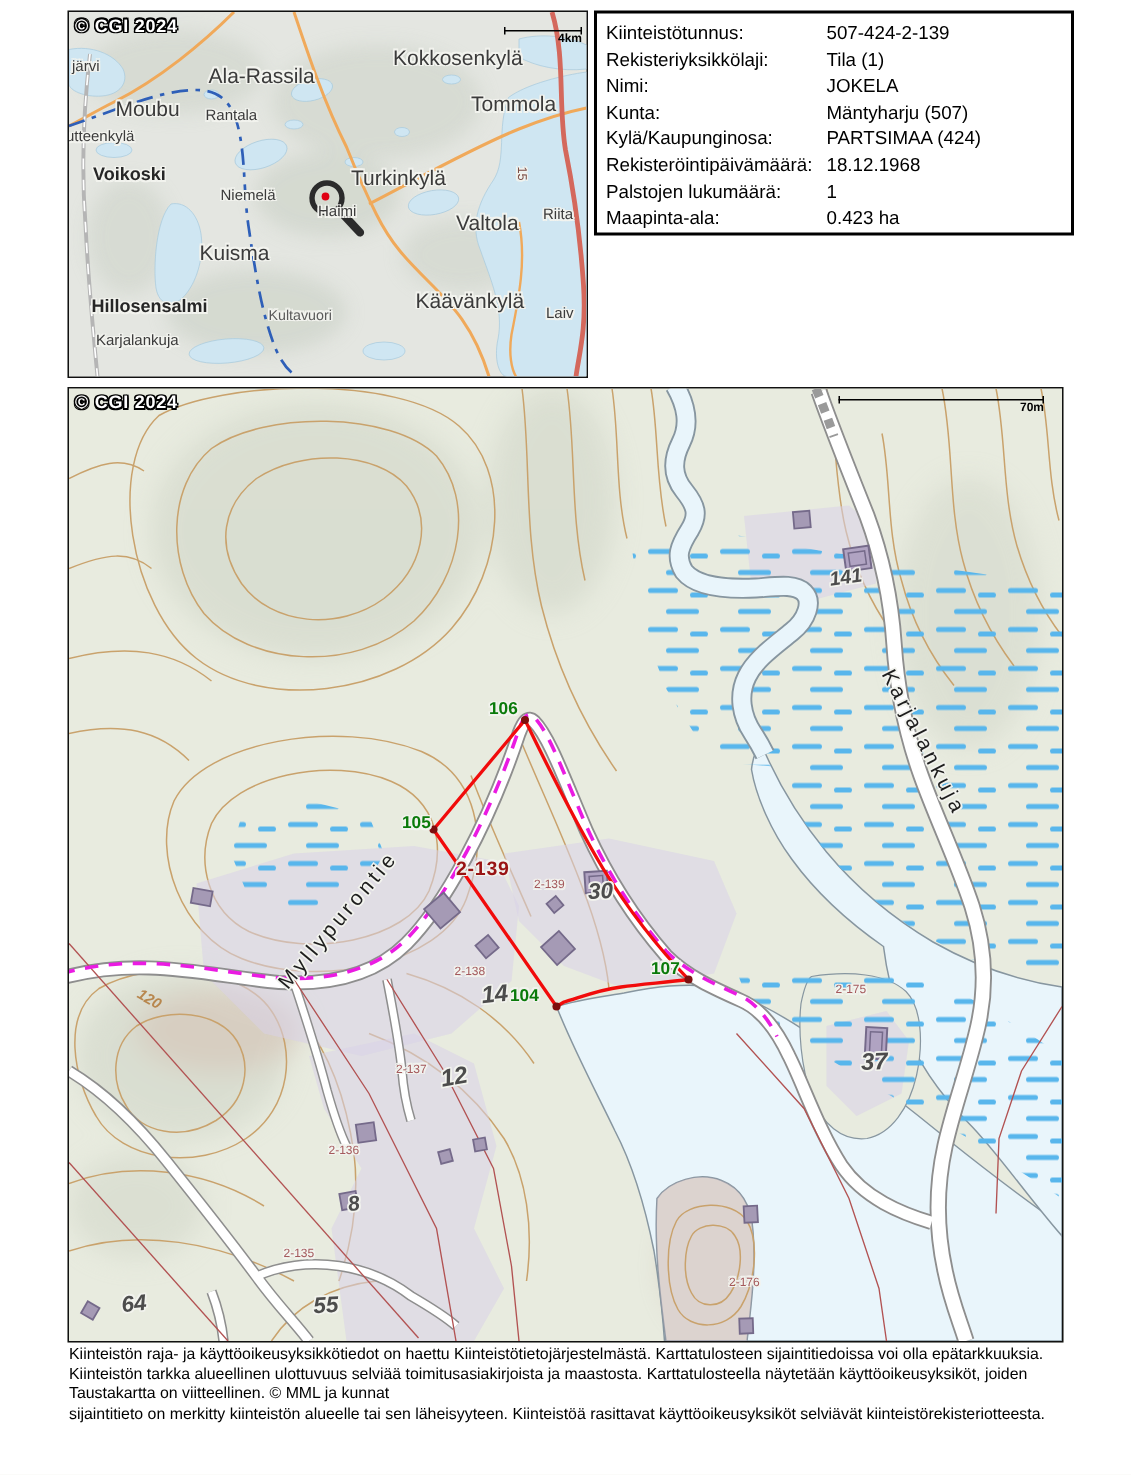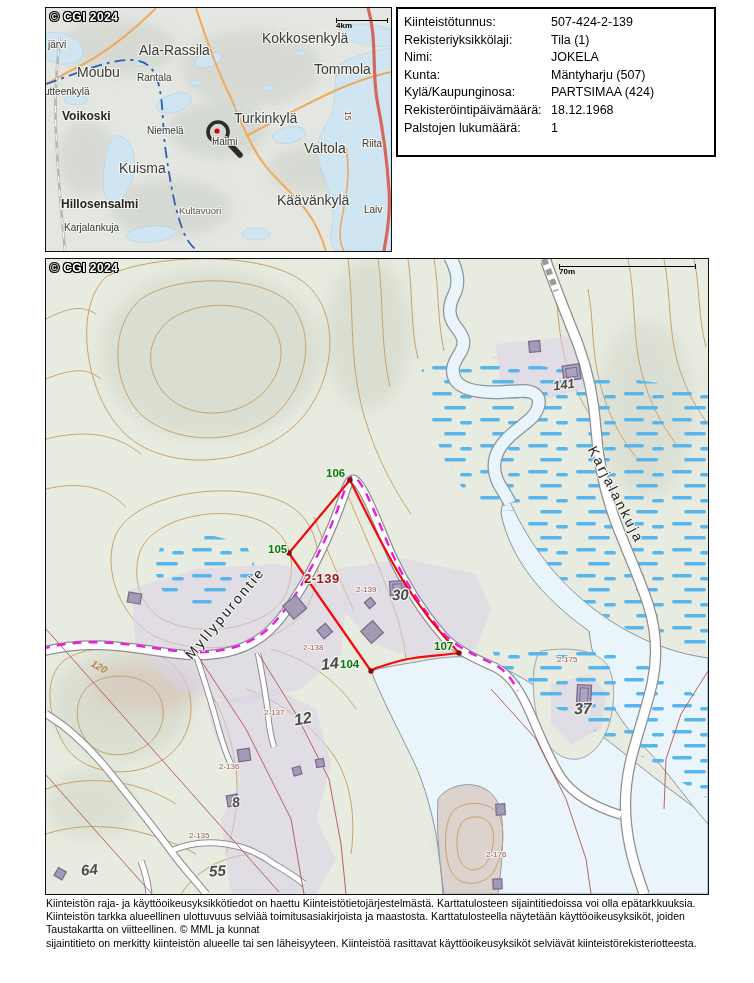--- a/index.html
+++ b/index.html
@@ -17,21 +17,21 @@
 
   .footer{position:absolute;left:46px;top:897px;width:690px;font-size:10.6px;line-height:13.2px;color:#000;}
 
   
   .map-copyright{position:absolute;left:4px;top:2px;font-size:12px;font-weight:bold;color:#fff;letter-spacing:.5px;
     text-shadow:-1px -1px 0 #000,1px -1px 0 #000,-1px 1px 0 #000,1px 1px 0 #000,0 1px 0 #000,0 -1px 0 #000,1px 0 0 #000,-1px 0 0 #000;z-index:30;}
   .scalebar{position:absolute;z-index:30;}
   .sb-line{display:block;height:1px;background:#000;position:relative;}
   .sb-line::before,.sb-line::after{content:"";position:absolute;top:-2px;width:1px;height:5px;background:#000;}
   .sb-line::before{left:0;}.sb-line::after{right:0;}
-  .sb-text{display:block;text-align:left;font-size:8px;font-weight:bold;color:#000;margin-top:0px;}
+  .sb-text{display:block;text-align:right;font-size:8px;font-weight:bold;color:#000;margin-top:0px;}
 
   .lbl{position:absolute;white-space:nowrap;z-index:20;
     text-shadow:1px 0 0 #f2f3ee,-1px 0 0 #f2f3ee,0 1px 0 #f2f3ee,0 -1px 0 #f2f3ee,1px 1px 0 #f2f3ee,-1px -1px 0 #f2f3ee,1px -1px 0 #f2f3ee,-1px 1px 0 #f2f3ee;}
 
   
   .ov-place{font-size:10px;color:#3b3b3b;}
   .ov-place-lg{font-size:14px;color:#3b3b3b;}
   .ov-town{font-size:12px;font-weight:bold;color:#262626;}
   .ov-nature{font-size:9.5px;color:#5a5a5a;}
   .ov-roadnum{font-size:8.5px;color:#7a4a42;transform-origin:0 0;}
@@ -103,21 +103,21 @@
         <span class="lbl ov-place-lg" style="position: absolute; left: 93px; top: 34px;">Ala-Rassila</span>
         <span class="lbl ov-place-lg" style="position: absolute; left: 216px; top: 22px;">Kokkosenkylä</span>
         <span class="lbl ov-place-lg" style="position: absolute; left: 31px; top: 56px;">Moubu</span>
         <span class="lbl ov-place" style="position: absolute; left: 91px; top: 64px;">Rantala</span>
         <span class="lbl ov-place-lg" style="position: absolute; left: 188px; top: 62px; margin-top: 40px;">Turkinkylä</span>
         <span class="lbl ov-place-lg" style="position: absolute; left: 268px; top: 53px;">Tommola</span>
         <span class="lbl ov-place" style="position: absolute; left: -2px; top: 78px;">utteenkylä</span>
         <span class="lbl ov-town" style="position: absolute; left: 16px; top: 101px;">Voikoski</span>
         <span class="lbl ov-place" style="position: absolute; left: 101px; top: 117px;">Niemelä</span>
         <span class="lbl ov-place" style="position: absolute; left: 166px; top: 128px;">Haimi</span>
-        <span class="lbl ov-place-lg" style="position: absolute; left: 73px; top: 152px;">Kuisma</span>
+        <span class="lbl ov-place-lg" style="position: absolute; left: 87px; top: 152px;">Kuisma</span>
         <span class="lbl ov-place-lg" style="position: absolute; left: 258px; top: 132px;">Valtola</span>
         <span class="lbl ov-town" style="position: absolute; left: 15px; top: 189px;">Hillosensalmi</span>
         <span class="lbl ov-nature" style="position: absolute; left: 133px; top: 197px;">Kultavuori</span>
         <span class="lbl ov-place-lg" style="position: absolute; left: 231px; top: 184px;">Käävänkylä</span>
         <span class="lbl ov-place" style="position: absolute; left: 18px; top: 214px;">Karjalankuja</span>
         <span class="lbl ov-place" style="position: absolute; left: 316px; top: 130px;">Riita</span>
         <span class="lbl ov-place" style="position: absolute; left: 318px; top: 196px;">Laiv</span>
         <span class="lbl ov-roadnum" style="position: absolute; left: 307px; top: 103px; transform: rotate(90deg);">15</span>
       </div>
     <div class="map-copyright">© CGI 2024</div>
@@ -149,20 +149,24 @@
         <span class="info-label">Kylä/Kaupunginosa:</span>
         <span class="info-value">PARTSIMAA (424)</span>
       </div>
       <div class="info-row">
         <span class="info-label">Rekisteröintipäivämäärä:</span>
         <span class="info-value">18.12.1968</span>
       </div>
       <div class="info-row">
         <span class="info-label">Palstojen lukumäärä:</span>
         <span class="info-value">1</span>
+      </div>
+      <div class="info-row">
+        <span class="info-label">Maapinta-ala:</span>
+        <span class="info-value">0.423 ha</span>
       </div>
     </div>
 
   <div class="main-map">
     <svg width="662" height="635" viewBox="0 0 662 635">
       <defs>
         <filter id="mblur" x="-40%" y="-40%" width="180%" height="180%">
             <feGaussianBlur stdDeviation="9"></feGaussianBlur>
           </filter>
         <pattern id="wet" width="48" height="26" patternUnits="userSpaceOnUse">

